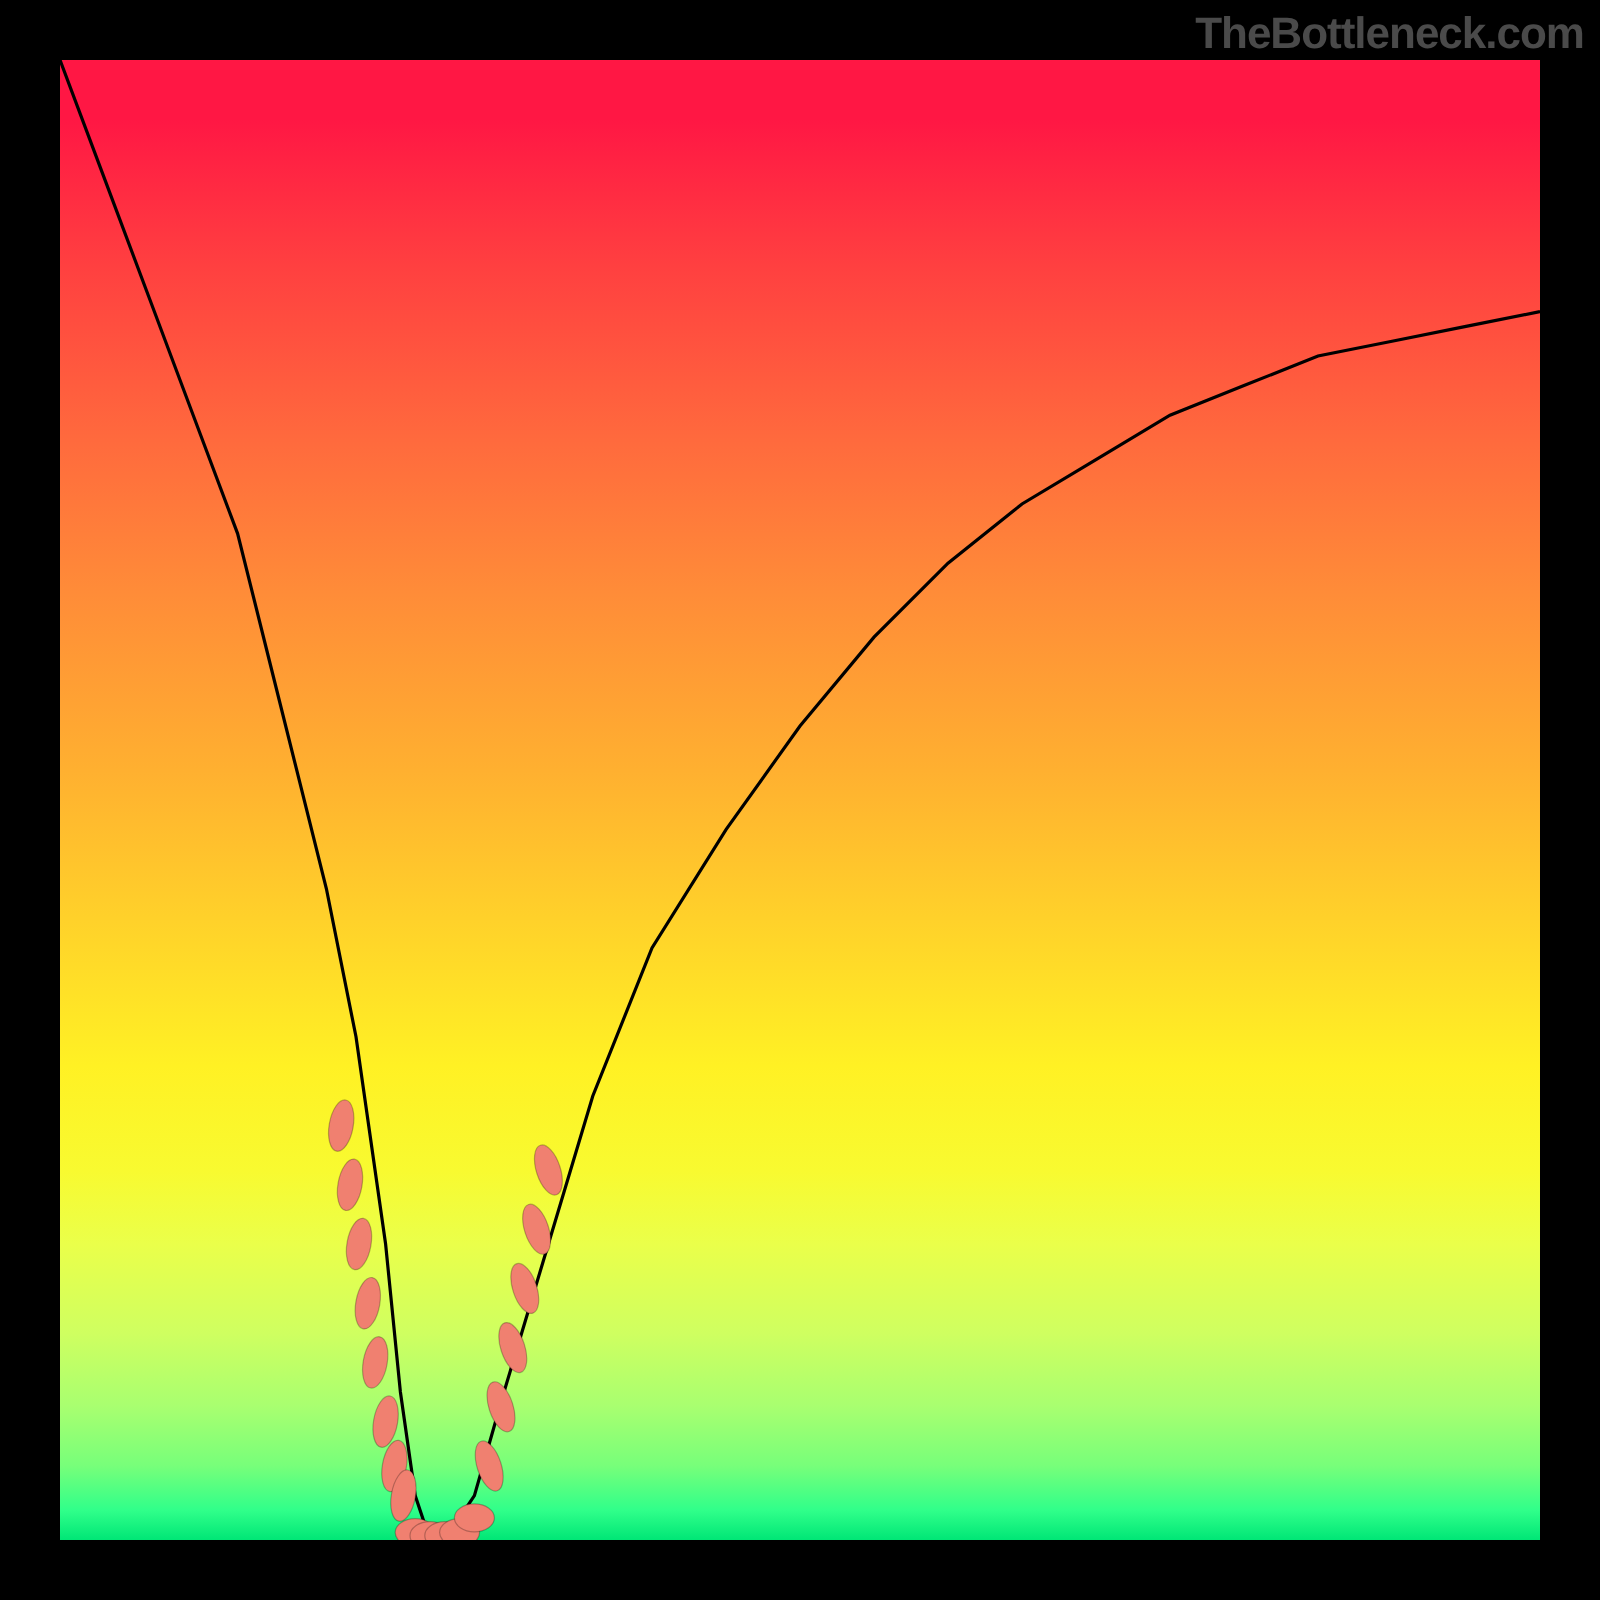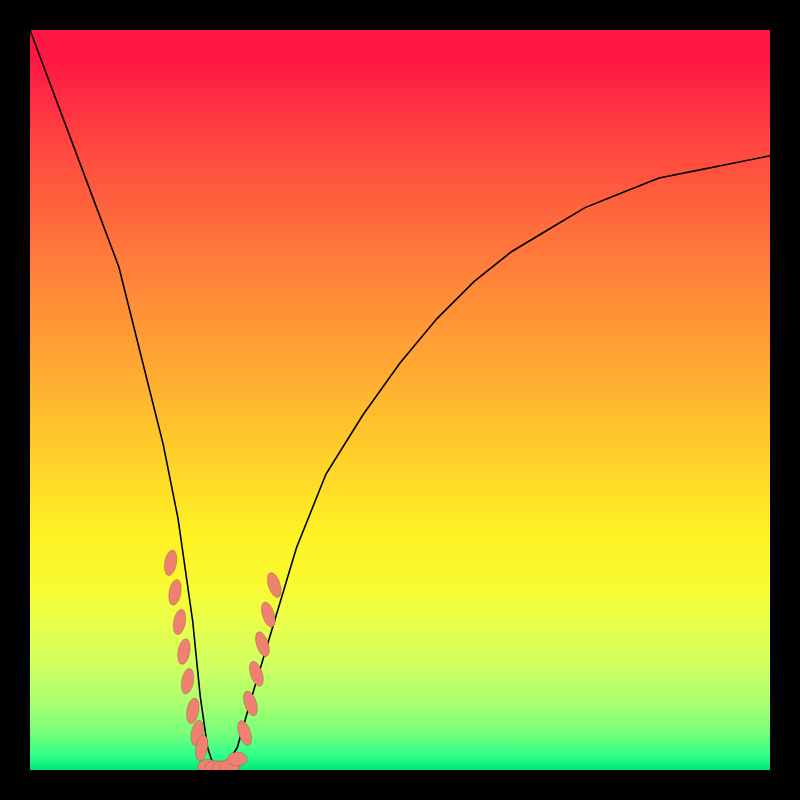--- a/index.html
+++ b/index.html
@@ -62,20 +62,21 @@
       fill: none;
       stroke: #000;
       stroke-width: 1.6;
     }
   </style>
 </head>
 <body>
 
 <div class="container">
 
+  <div class="watermark">TheBottleneck.com</div>
 
   <div class="plot-area">
     <svg class="curve" viewBox="0 0 740 740" preserveAspectRatio="none">
       <path id="curvePath" class="curve-path" d="M0.0 0.0 L22.2 59.2 L44.4 118.4 L66.6 177.6 L88.8 236.8 L103.6 296.0 L118.4 355.2 L133.2 414.4 L148.0 488.4 L162.8 592.0 L170.2 666.0 L177.6 717.8 L185.0 740.0 L192.4 740.0 L207.2 717.8 L222.0 666.0 L244.2 592.0 L266.4 518.0 L296.0 444.0 L333.0 384.8 L370.0 333.0 L407.0 288.6 L444.0 251.6 L481.0 222.0 L518.0 199.8 L555.0 177.6 L592.0 162.8 L629.0 148.0 L666.0 140.6 L703.0 133.2 L740.0 125.8"></path>
       <g id="beadsGroup">
           <ellipse cx="140.6" cy="532.8" rx="6" ry="13" class="bead" transform="rotate(10 140.6 532.8)"></ellipse>
           <ellipse cx="145.0" cy="562.4" rx="6" ry="13" class="bead" transform="rotate(10 145.0 562.4)"></ellipse>
           <ellipse cx="149.5" cy="592.0" rx="6" ry="13" class="bead" transform="rotate(10 149.5 592.0)"></ellipse>
           <ellipse cx="153.9" cy="621.6" rx="6" ry="13" class="bead" transform="rotate(10 153.9 621.6)"></ellipse>
           <ellipse cx="157.6" cy="651.2" rx="6" ry="13" class="bead" transform="rotate(10 157.6 651.2)"></ellipse>

